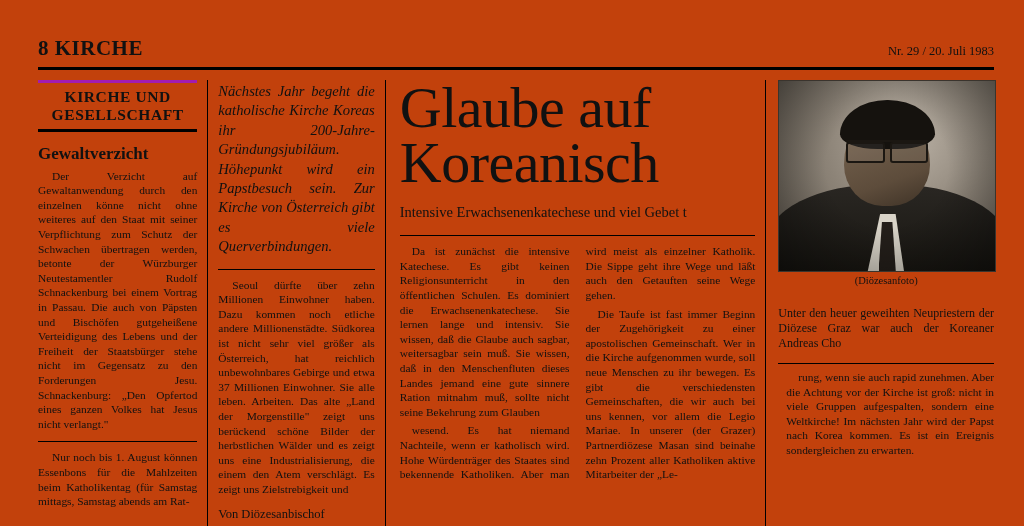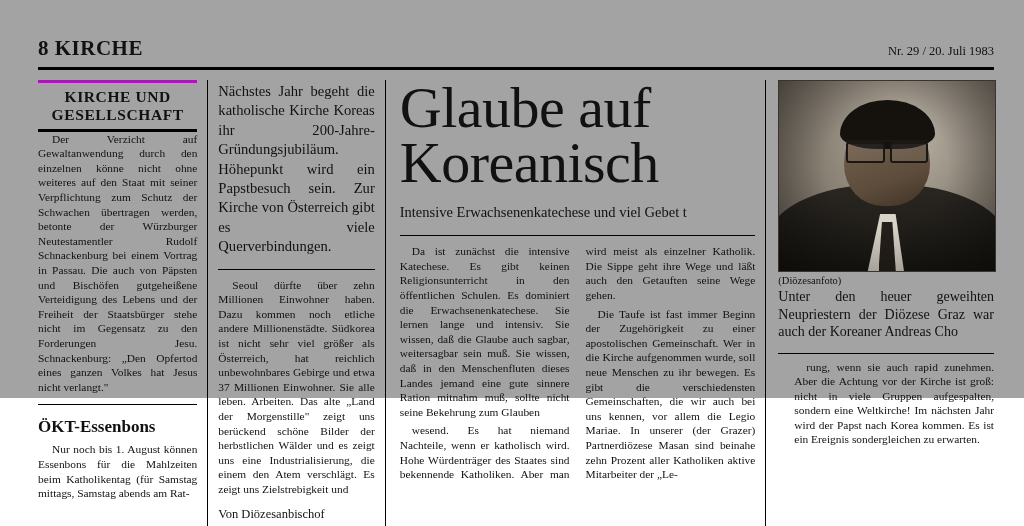--- a/index.html
+++ b/index.html
@@ -10,22 +10,22 @@
   body {
     width: 1024px;
     height: 526px;
     overflow: hidden;
     font-family: "Liberation Serif", serif;
     color: #111111;
   }
   .page {
     position: relative;
     width: 1024px;
-    height: 398px;
-    background: #a3a3a3;
+    height: 526px;
+    background: #c2410c;
     box-sizing: border-box;
     padding: 36px 30px 0 38px;
   }
 
   
   .masthead {
     display: flex;
     align-items: baseline;
     justify-content: space-between;
     border-bottom: 3px solid #000;
@@ -120,20 +120,21 @@
   }
 
   
   .lead {
     font-size: 14.6px;
     line-height: 1.33;
     font-weight: 500;
     text-align: justify;
     margin: 0 0 12px 0;
     padding-top: 2px;
+    font-style: italic;
   }
   .col2-rule {
     border: 0;
     border-top: 1px solid #000;
     margin: 10px 0 8px 0;
   }
   .byline {
     margin-top: 10px;
     font-size: 14px;
     line-height: 1.25;
@@ -261,41 +262,41 @@
     background: rgba(255,255,255,0.07);
   }
   .photo .glasses:before { left: 0; }
   .photo .glasses:after { right: 0; }
   .photo .vignette {
     position: absolute;
     inset: 0;
     background: radial-gradient(ellipse at 50% 45%, rgba(0,0,0,0) 40%, rgba(0,0,0,0.45) 100%);
   }
   .credit {
-    text-align: left;
+    text-align: center;
     font-size: 10.5px;
     margin-top: 3px;
   }
   .caption {
-    font-size: 14px;
+    font-size: 12px;
     line-height: 1.25;
     text-align: justify;
-    margin-top: 2px;
+    margin-top: 20px;
     padding-bottom: 12px;
     border-bottom: 1px solid #000;
   }
   .right-body {
     font-size: 11.4px;
     line-height: 1.28;
     text-align: justify;
     hyphens: auto;
     margin-top: 6px;
   }
   .right-body p {
-    margin: 0 0 4px 16px;
+    margin: 0 0 4px 8px;
     text-indent: 12px;
   }
 </style>
 </head>
 <body>
 
 <div class="page">
 
   <div class="masthead">
     <div class="masthead-left">8 KIRCHE</div>
@@ -305,25 +306,25 @@
   </div>
 
   <div class="content">
 
     <div class="col col-1">
       <div class="kg-box">
         <div class="kg-line">KIRCHE UND</div>
         <div class="kg-line">GESELLSCHAFT</div>
       </div>
 
+      <div class="sub-head">Gewaltverzicht</div>
       <p class="body-text indent">Der Verzicht auf Gewaltanwendung durch den einzelnen könne nicht ohne weiteres auf den Staat mit seiner Verpflichtung zum Schutz der Schwachen übertragen werden, betonte der Würzburger Neutestamentler Rudolf Schnackenburg bei einem Vortrag in Passau. Die auch von Päpsten und Bischöfen gutgeheißene Verteidigung des Lebens und der Freiheit der Staatsbürger stehe nicht im Gegensatz zu den Forderungen Jesu. Schnackenburg: „Den Opfertod eines ganzen Volkes hat Jesus nicht verlangt."</p>
 
       <hr class="rule-sep">
 
-      <div class="sub-head">ÖKT-Essenbons</div>
       <p class="body-text indent">Nur noch bis 1. August können Essenbons für die Mahlzeiten beim Katholikentag (für Samstag mittags, Samstag abends am Rat-</p>
     </div>
 
     <div class="col col-2">
       <p class="lead">Nächstes Jahr begeht die katholische Kirche Koreas ihr 200-Jahre-Gründungsjubiläum. Höhepunkt wird ein Papstbesuch sein. Zur Kirche von Österreich gibt es viele Querverbindungen.</p>
       <hr class="col2-rule">
       <p class="body-text indent">Seoul dürfte über zehn Millionen Einwohner haben. Dazu kommen noch etliche andere Millionenstädte. Südkorea ist nicht sehr viel größer als Österreich, hat reichlich unbewohnbares Gebirge und etwa 37 Millionen Einwohner. Sie alle leben. Arbeiten. Das alte „Land der Morgenstille" zeigt uns berückend schöne Bilder der herbstlichen Wälder und es zeigt uns eine Industrialisierung, die einem den Atem verschlägt. Es zeigt uns Zielstrebigkeit und</p>
       <div class="byline">
         <div class="small">Von Diözesanbischof</div>
         <div class="name">JOHANN WEBER, Graz</div>

